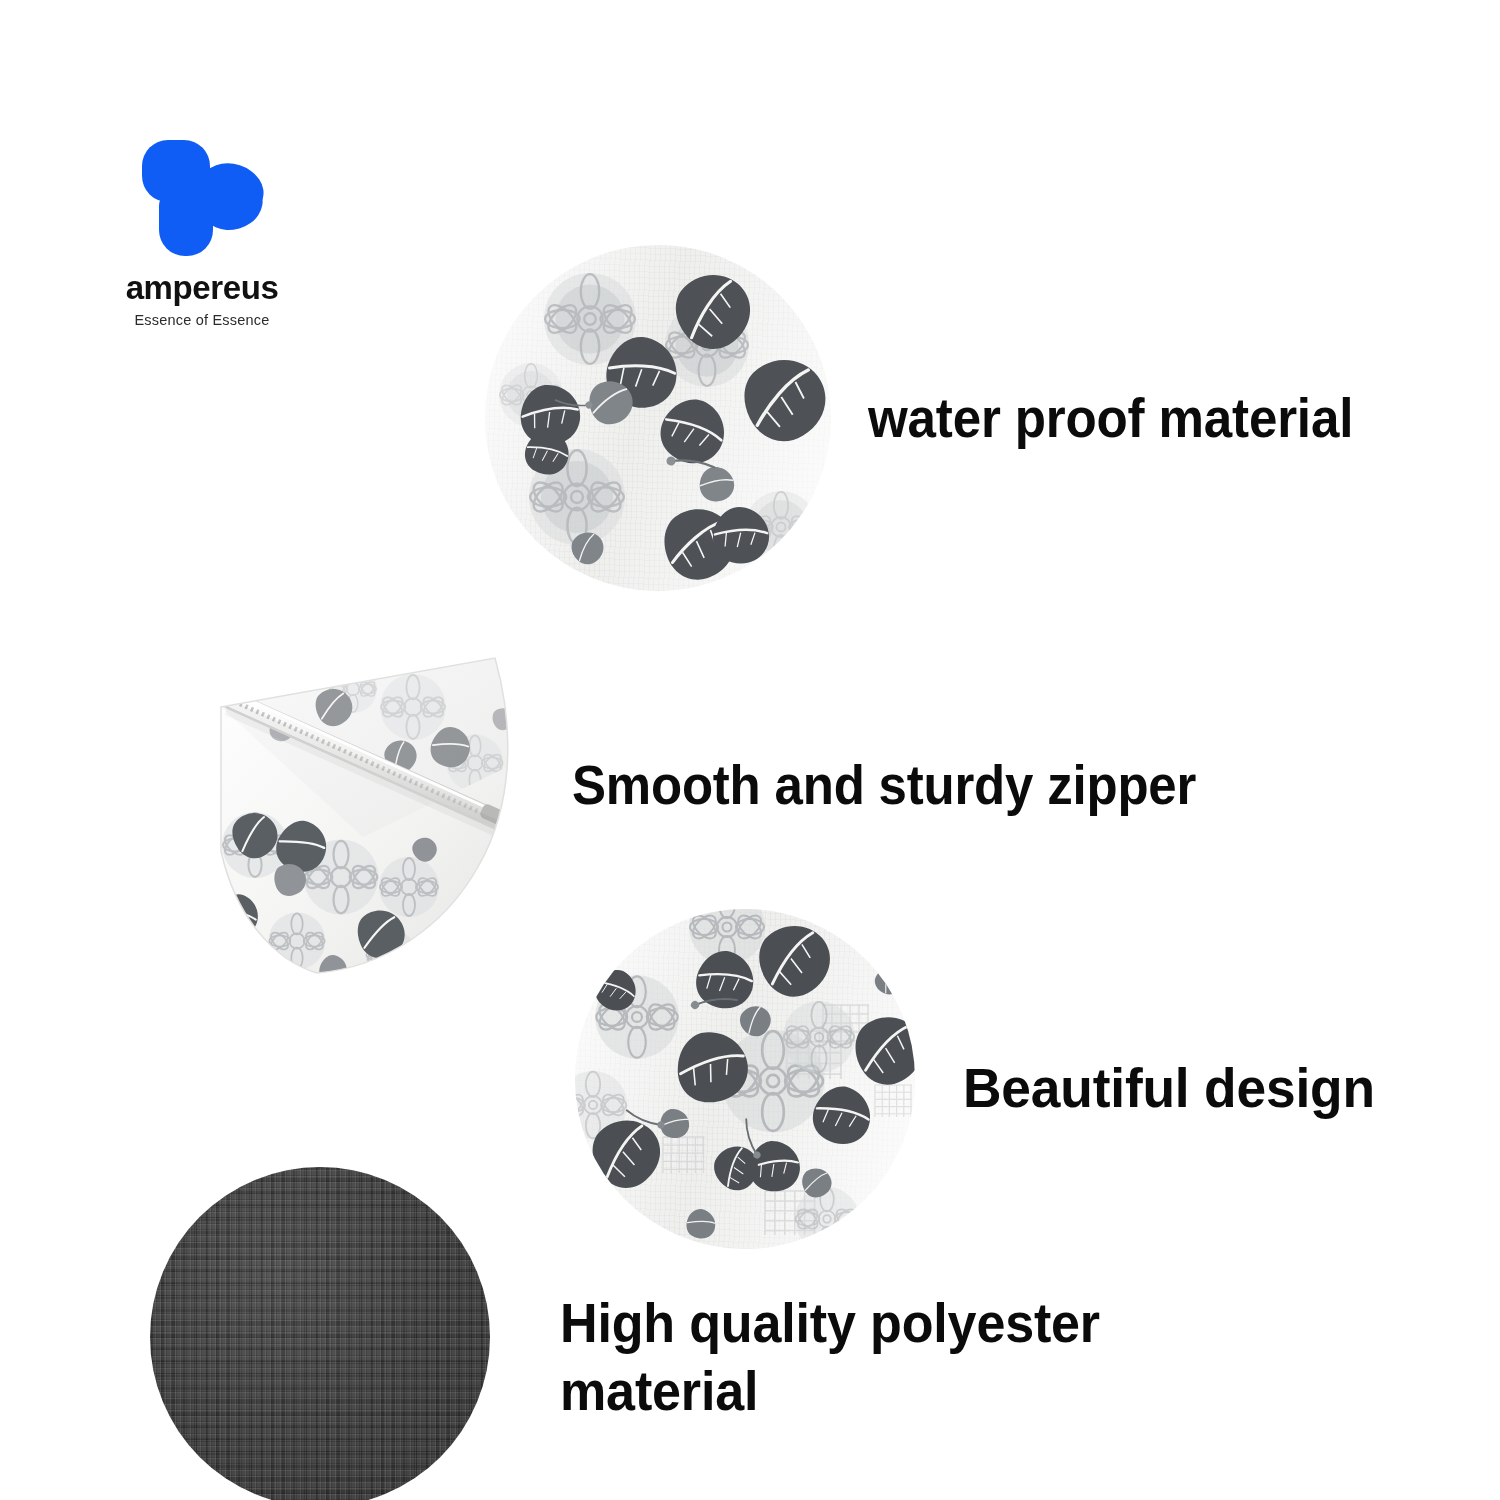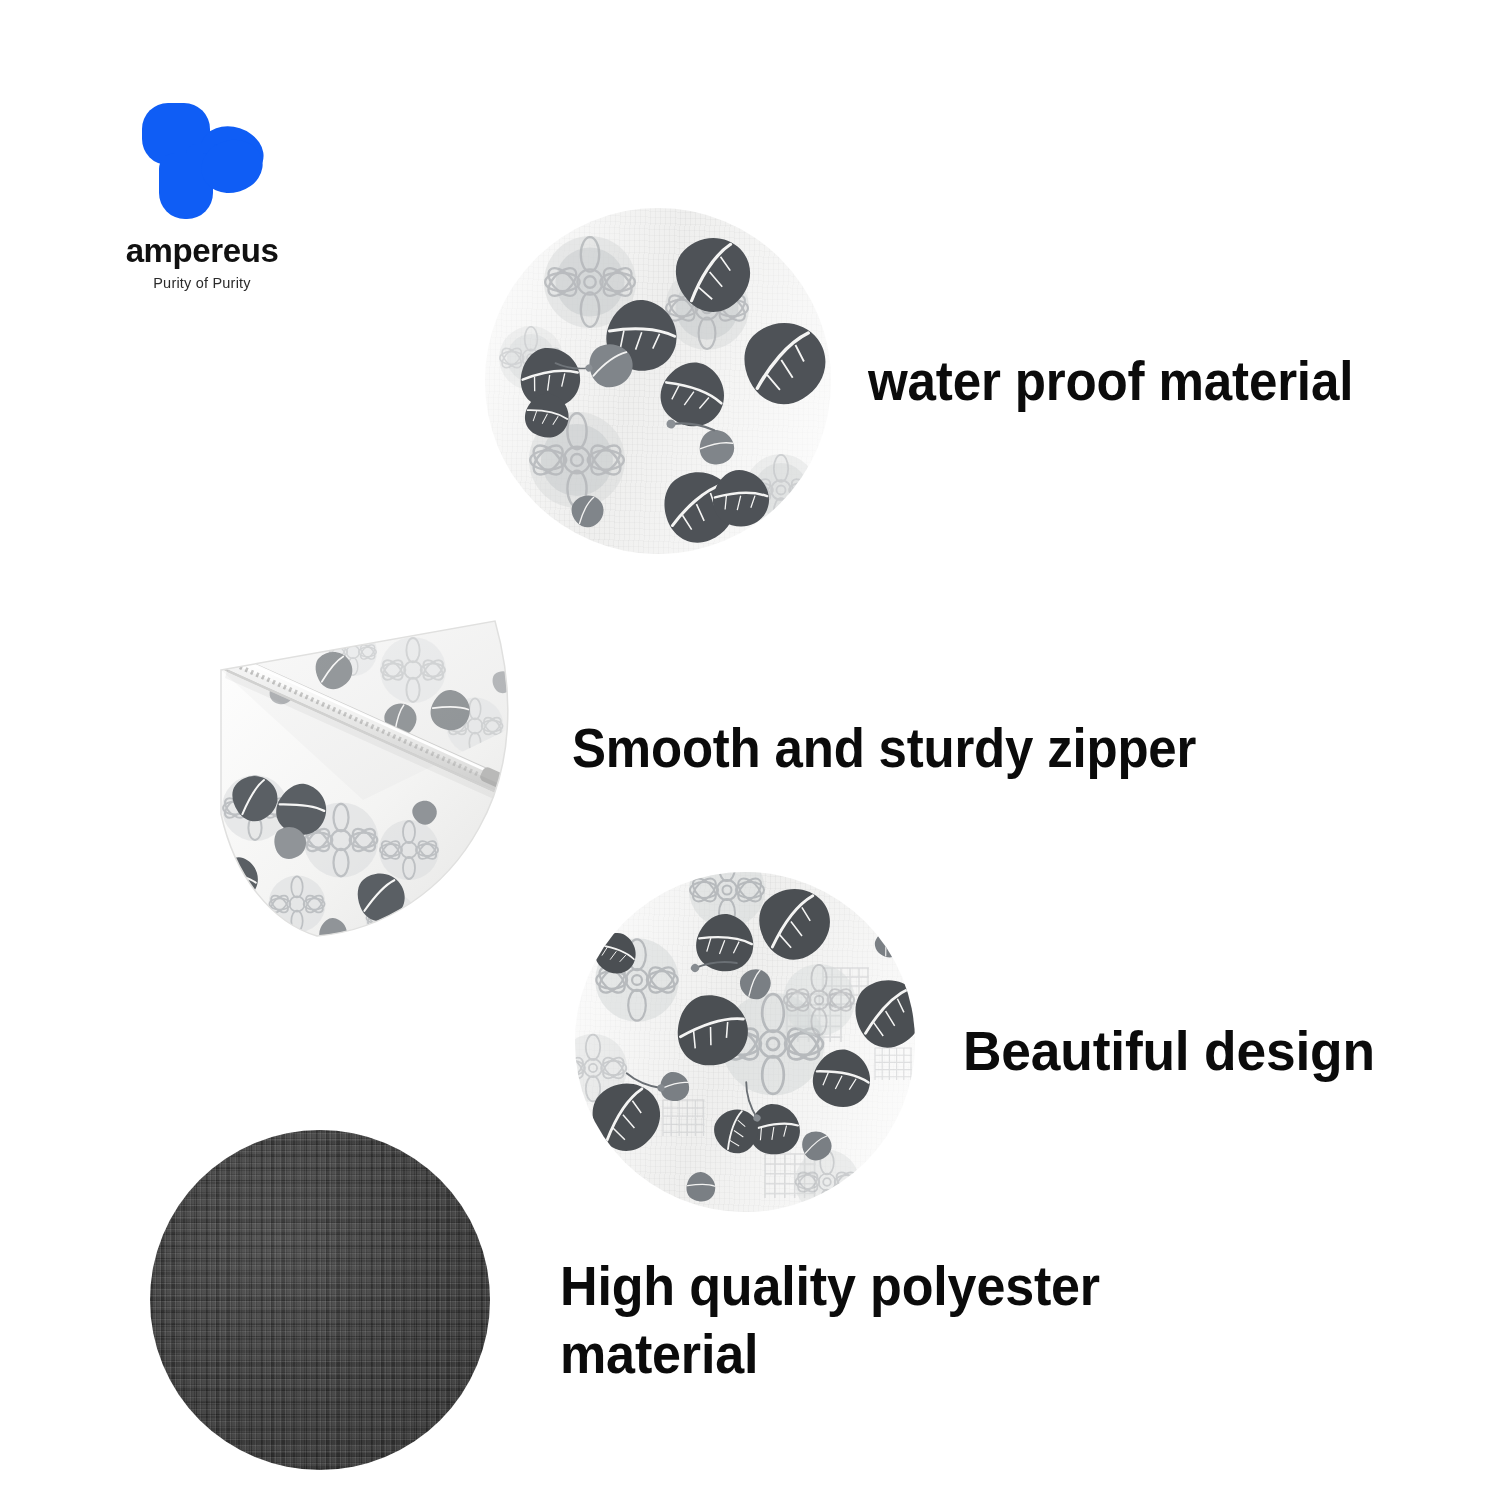--- a/index.html
+++ b/index.html
@@ -13,20 +13,21 @@
     position: relative;
     overflow: hidden;
     font-family: "Liberation Sans", sans-serif;
     -webkit-font-smoothing: antialiased;
   }
 
   .canvas {
     position: absolute;
     inset: 0;
     background: #ffffff;
+    margin-top: 37px;
   }
 
   
   .brand {
     position: absolute;
     left: 112px;
     top: 100px;
     width: 180px;
     text-align: center;
   }
@@ -193,21 +194,21 @@
 
   <div class="brand">
     <div class="logo-mark">
       <span class="petal petal-tl"></span>
       <span class="petal petal-tr"></span>
       <span class="petal petal-core"></span>
       <span class="petal petal-bl"></span>
       <span class="petal petal-br"></span>
     </div>
     <div class="brand-name">ampereus</div>
-    <div class="brand-tagline">Purity of Purity</div>
+    <div class="brand-tagline">Essence of Essence</div>
   </div>
 
   <div class="media media-circle fabric-light" id="media-waterproof">
     <div class="floral-layer">
       <svg viewBox="0 0 346 346" preserveAspectRatio="none">
         <defs>
           <g id="leafDk">
             <path d="M0,0 C22,-10 46,2 52,22 C58,43 44,62 22,66 C2,70 -14,56 -16,36 C-18,18 -10,5 0,0 Z" fill="#4e5257"></path>
             <path d="M-12,44 C4,30 26,16 46,14" stroke="#f4f4f3" stroke-width="3" fill="none" stroke-linecap="round"></path>
             <path d="M6,52 L0,36 M20,46 L16,28 M34,36 L32,20" stroke="#f4f4f3" stroke-width="1.6" fill="none"></path>

